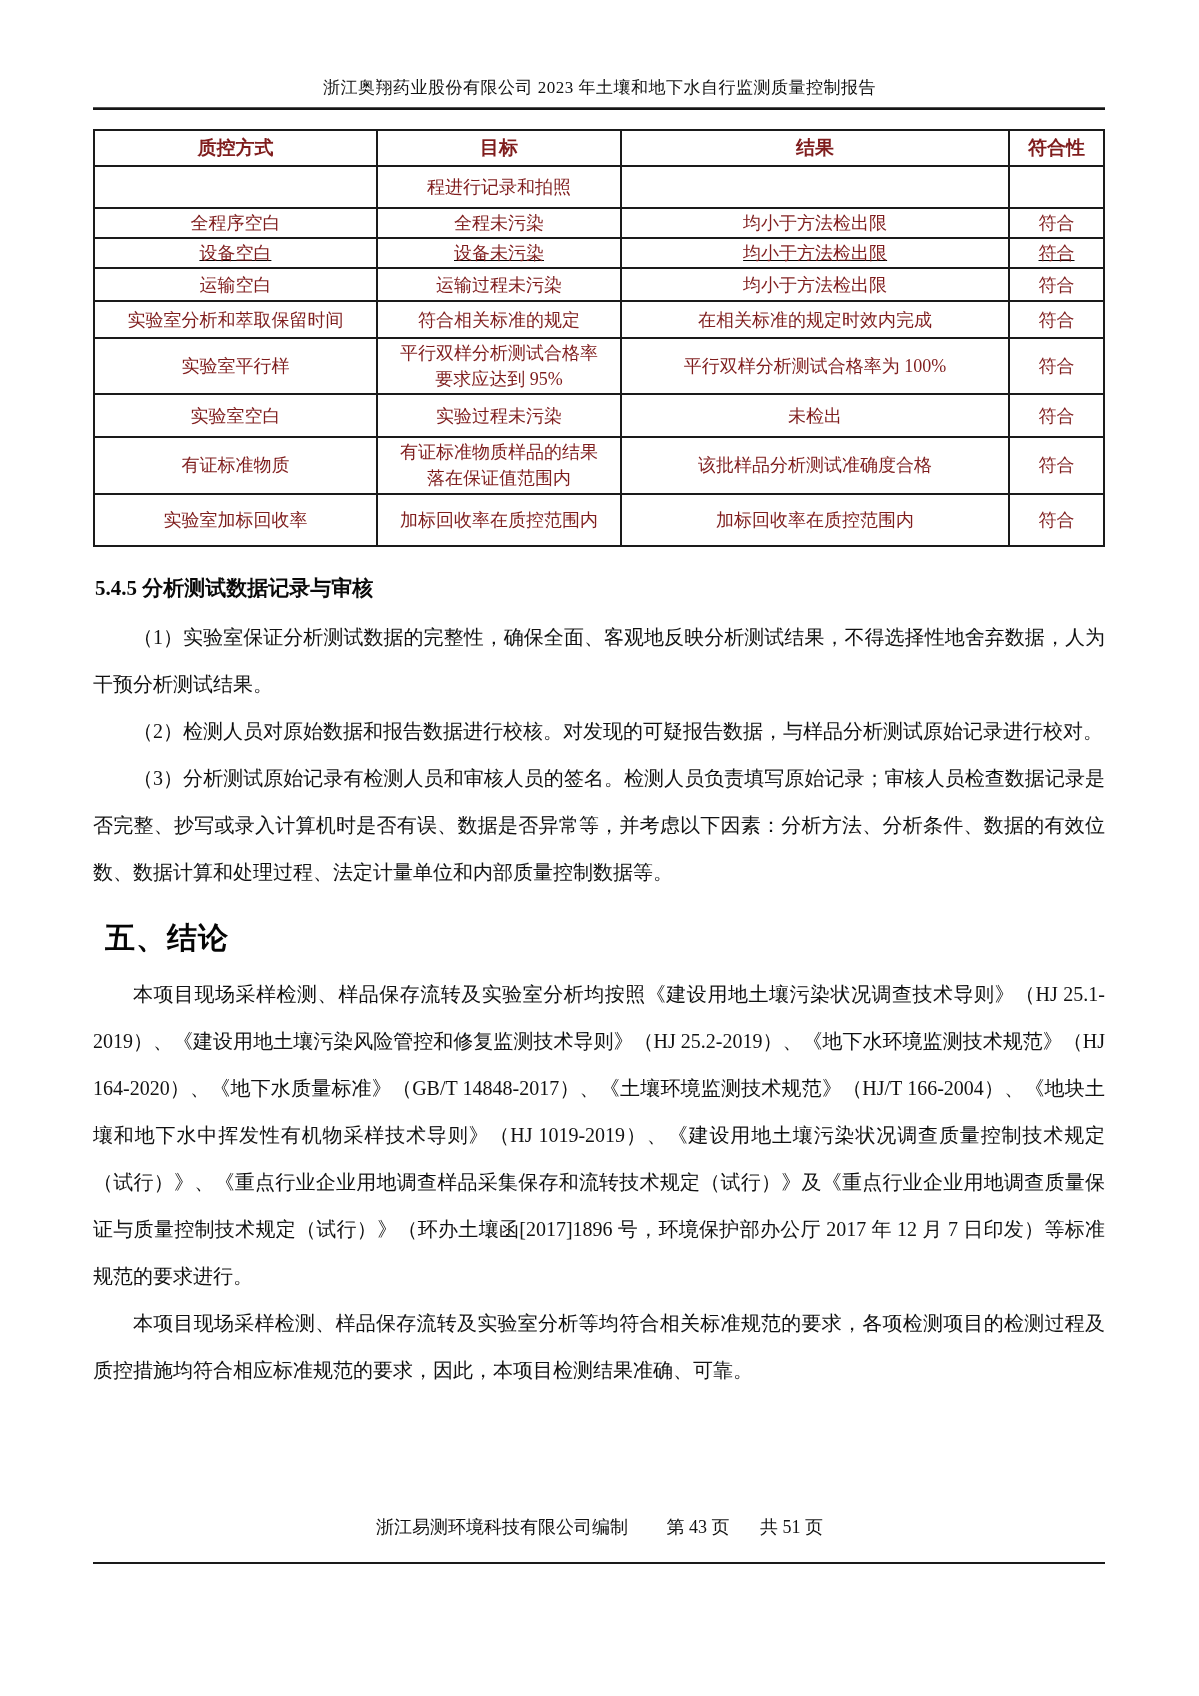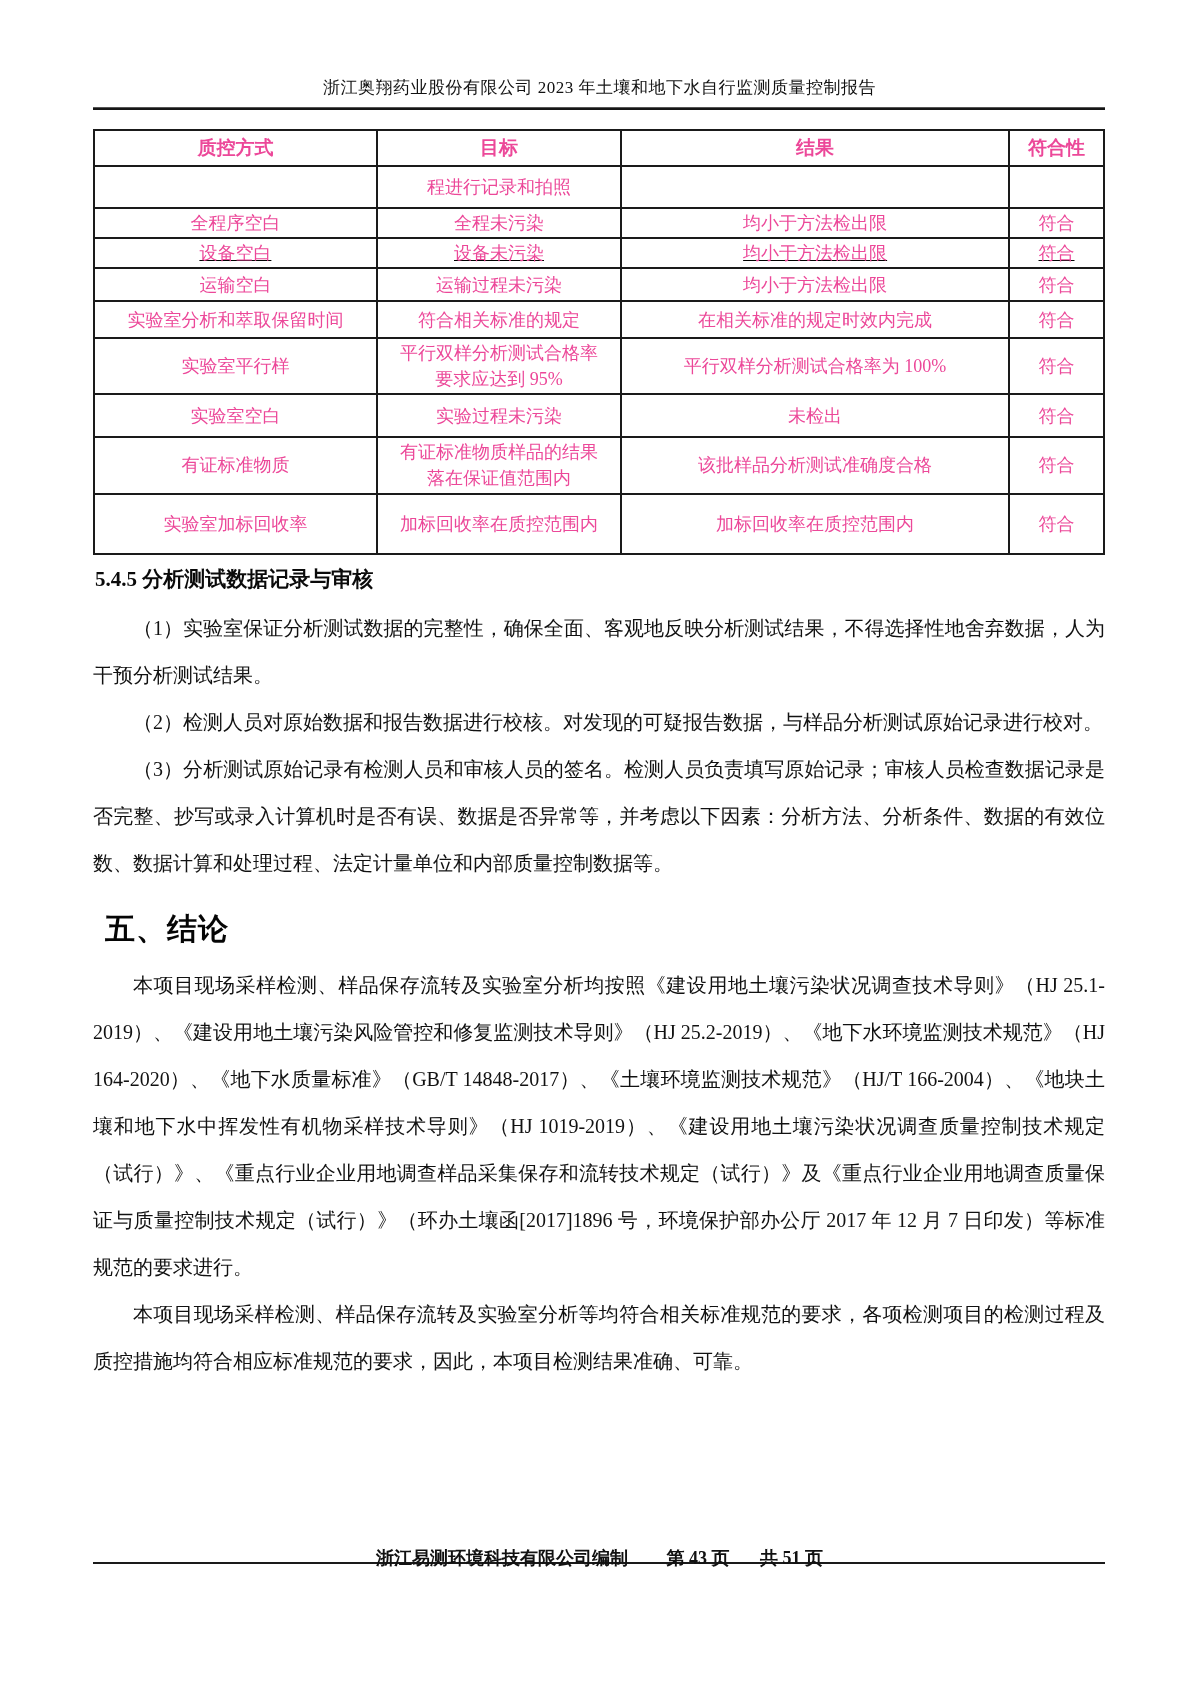--- a/index.html
+++ b/index.html
@@ -39,28 +39,28 @@
   table.qc-table col.c2 { width: 24.2%; }
   table.qc-table col.c3 { width: 38.4%; }
   table.qc-table col.c4 { width: 9.4%; }
   table.qc-table th, table.qc-table td {
     border: 2px solid #1a1a1a;
     text-align: center;
     vertical-align: middle;
     font-size: 18px;
     line-height: 1.45;
     padding: 1px 16px;
-    color: #ec4899;
+    color: #7f1d1d;
   }
   table.qc-table th {
     font-weight: bold;
     font-size: 19px;
   }
   .section-heading {
-    margin: 10px 94px 0 95px;
+    margin: 27px 94px 0 95px;
     font-weight: bold;
     font-size: 21px;
     color: #0a0a0a;
   }
   .body-text {
     margin: 0 94px 0 93px;
   }
   .body-text p {
     margin: 0;
     font-size: 20px;
@@ -78,26 +78,25 @@
     color: #050505;
   }
   .conclusion-text { margin-top: 6px; }
   .doc-footer-rule {
     position: absolute;
     left: 93px; right: 94px; top: 1562px;
     border-top: 2px solid #1a1a1a;
   }
   .doc-footer {
     position: absolute;
-    top: 1546px; left: 0;
+    top: 1515px; left: 0;
     width: 100%;
     text-align: center;
     font-size: 18px;
     color: #111;
-    font-weight: bold;
   }
   .doc-footer .footer-seg { display: inline-block; }
   .doc-footer .footer-page { margin-left: 34px; }
   .doc-footer .footer-total { margin-left: 26px; }
 </style>
 </head>
 <body>
 
 <div class="page">
 
@@ -159,21 +158,21 @@
         <td>实验过程未污染</td>
         <td>未检出</td>
         <td>符合</td>
       </tr>
       <tr style="height:55px;">
         <td>有证标准物质</td>
         <td>有证标准物质样品的结果落在保证值范围内</td>
         <td>该批样品分析测试准确度合格</td>
         <td>符合</td>
       </tr>
-      <tr style="height:60px;">
+      <tr style="height:52px;">
         <td>实验室加标回收率</td>
         <td>加标回收率在质控范围内</td>
         <td>加标回收率在质控范围内</td>
         <td>符合</td>
       </tr>
     </tbody>
   </table>
 
   <div class="section-heading">5.4.5  分析测试数据记录与审核</div>
 

